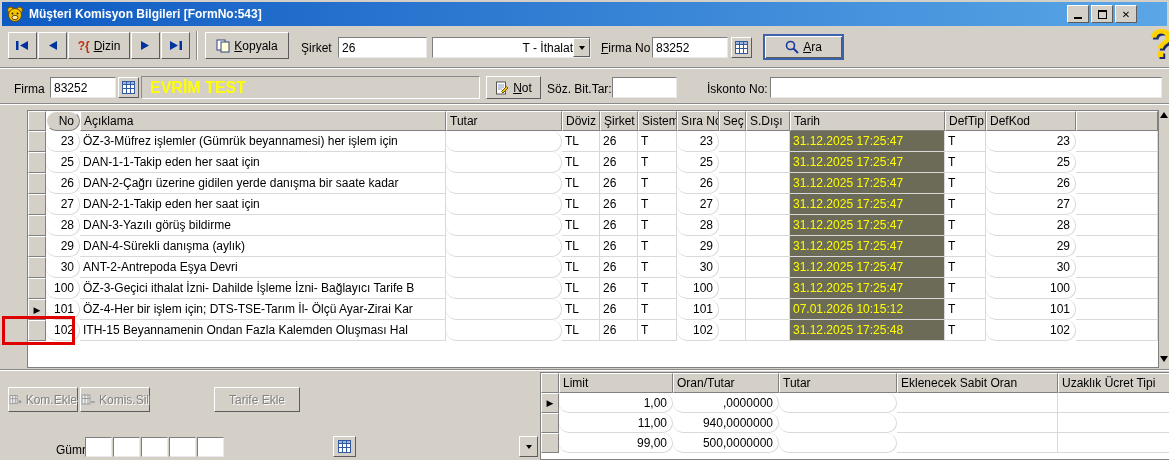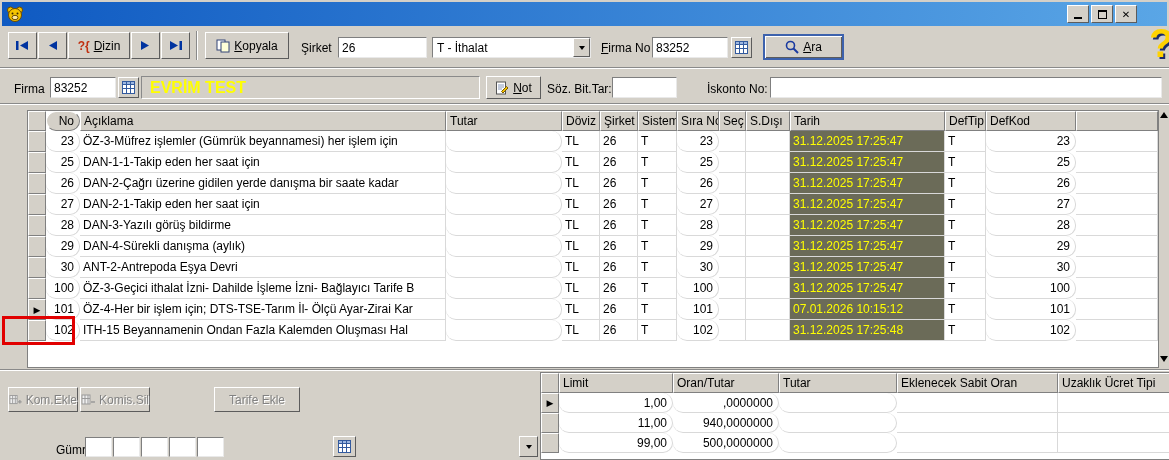--- a/index.html
+++ b/index.html
@@ -58,21 +58,21 @@
 
   .groove { position: absolute; height: 2px; border-top: 1px solid #8a8a8a; border-bottom: 1px solid #fff; }
   .vsep { position: absolute; width: 2px; border-left: 1px solid #8a8a8a; border-right: 1px solid #fff; }
 
   
   .combo {
     position: absolute; background: #fff;
     border: 1px solid; border-color: #7f7f7f #e9e9e9 #e9e9e9 #7f7f7f;
     display: flex; align-items: center;
   }
-  .combo .ctext { flex: 1; padding-left: 4px; overflow: hidden; white-space: nowrap; }
+  .combo .ctext { flex: 1; padding-left: 4px; overflow: hidden; white-space: nowrap; text-align: right; }
   .cbtn {
     width: 17px; align-self: stretch; background: #d4d0c8;
     border: 1px solid; border-color: #fff #5c5c5c #5c5c5c #fff;
     display: flex; align-items: center; justify-content: center;
   }
   .tri-dn { width: 0; height: 0; border-left: 3.5px solid transparent; border-right: 3.5px solid transparent; border-top: 4.5px solid #000; }
   .tri-up-s { position: absolute; width: 0; height: 0; border-left: 4px solid transparent; border-right: 4px solid transparent; border-bottom: 6px solid #000; }
   .tri-dn-s { position: absolute; width: 0; height: 0; border-left: 4px solid transparent; border-right: 4px solid transparent; border-top: 6px solid #000; }
 
   
@@ -125,20 +125,21 @@
     <span style="display:flex;">
       <svg width="18" height="18" viewBox="0 0 18 18">
         <circle cx="4.5" cy="5" r="3" fill="#f5c400" stroke="#6b4a00"></circle>
         <circle cx="13.5" cy="5" r="3" fill="#f5c400" stroke="#6b4a00"></circle>
         <circle cx="9" cy="10" r="6.5" fill="#f5c400" stroke="#6b4a00"></circle>
         <circle cx="6.5" cy="8.5" r="1" fill="#3a2a00"></circle>
         <circle cx="11.5" cy="8.5" r="1" fill="#3a2a00"></circle>
         <ellipse cx="9" cy="12.5" rx="3" ry="2.2" fill="#ffe9a0" stroke="#6b4a00"></ellipse>
       </svg>
     </span>
+    <span class="title">Müşteri Komisyon Bilgileri [FormNo:543]</span>
     <span class="winbtns">
       <span class="wbtn">
           <span class="g-min"></span>
         </span>
       <span class="wbtn">
           <span class="g-max"></span>
         </span>
       <span class="wbtn">
           <span>✕</span>
         </span>

